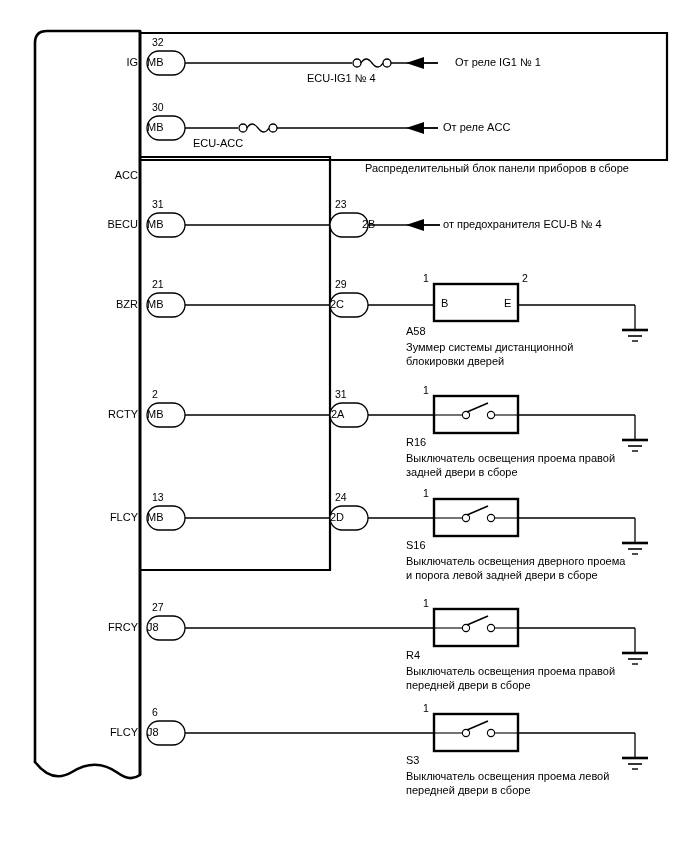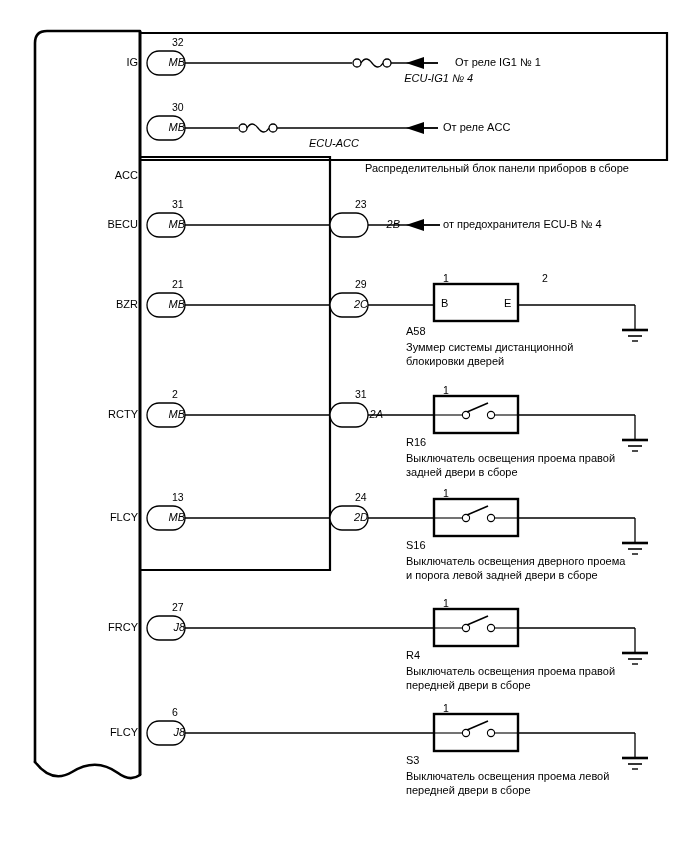--- a/index.html
+++ b/index.html
@@ -22,22 +22,22 @@
     height:852px;
   }
   .lbl{
     position:absolute;
     font-family:"Liberation Sans", sans-serif;
     font-size:11px;
     line-height:13px;
     color:#000;
     white-space:pre;
   }
-  .lbl.pin{ font-size:10.5px;margin-left:20px; }
-  .lbl.ctr{ text-align:right;font-style:italic; }
+  .lbl.pin{ font-size:10.5px; }
+  .lbl.ctr{ text-align:left; }
   .lbl.rt{ text-align:right; }
 </style>
 </head>
 <body>
 
 <div id="page">
 
   <svg id="diagram" viewBox="0 0 688 852">
 
     <g>
@@ -257,21 +257,21 @@
   <div class="lbl ctr" style="left:147px; top:621px; width:38px;">J8</div>
   <div class="lbl ctr" style="left:147px; top:726px; width:38px;">J8</div>
 
   <div class="lbl pin" style="left:335px; top:198px;">23</div>
   <div class="lbl ctr" style="left:330px; top:218px; width:38px;padding-left:32px;">2B</div>
 
   <div class="lbl pin" style="left:335px; top:278px;">29</div>
   <div class="lbl ctr" style="left:330px; top:298px; width:38px;">2C</div>
 
   <div class="lbl pin" style="left:335px; top:388px;">31</div>
-  <div class="lbl ctr" style="left:345px; top:408px; width:38px;">2A</div>
+  <div class="lbl ctr" style="left:331px; top:408px; width:38px;">2A</div>
 
   <div class="lbl pin" style="left:335px; top:491px;">24</div>
   <div class="lbl ctr" style="left:330px; top:511px; width:38px;">2D</div>
 
   <div class="lbl ctr" style="left:307px; top:72px; width:166px;">ECU-IG1 № 4</div>
   <div class="lbl ctr" style="left:193px; top:137px; width:166px;">ECU-ACC</div>
 
   <div class="lbl" style="left:443px; top:56px;margin-left:12px;">От реле IG1 № 1</div>
   <div class="lbl" style="left:443px; top:121px;">От реле ACC</div>
   <div class="lbl" style="left:443px; top:218px;">от предохранителя ECU-B № 4</div>

